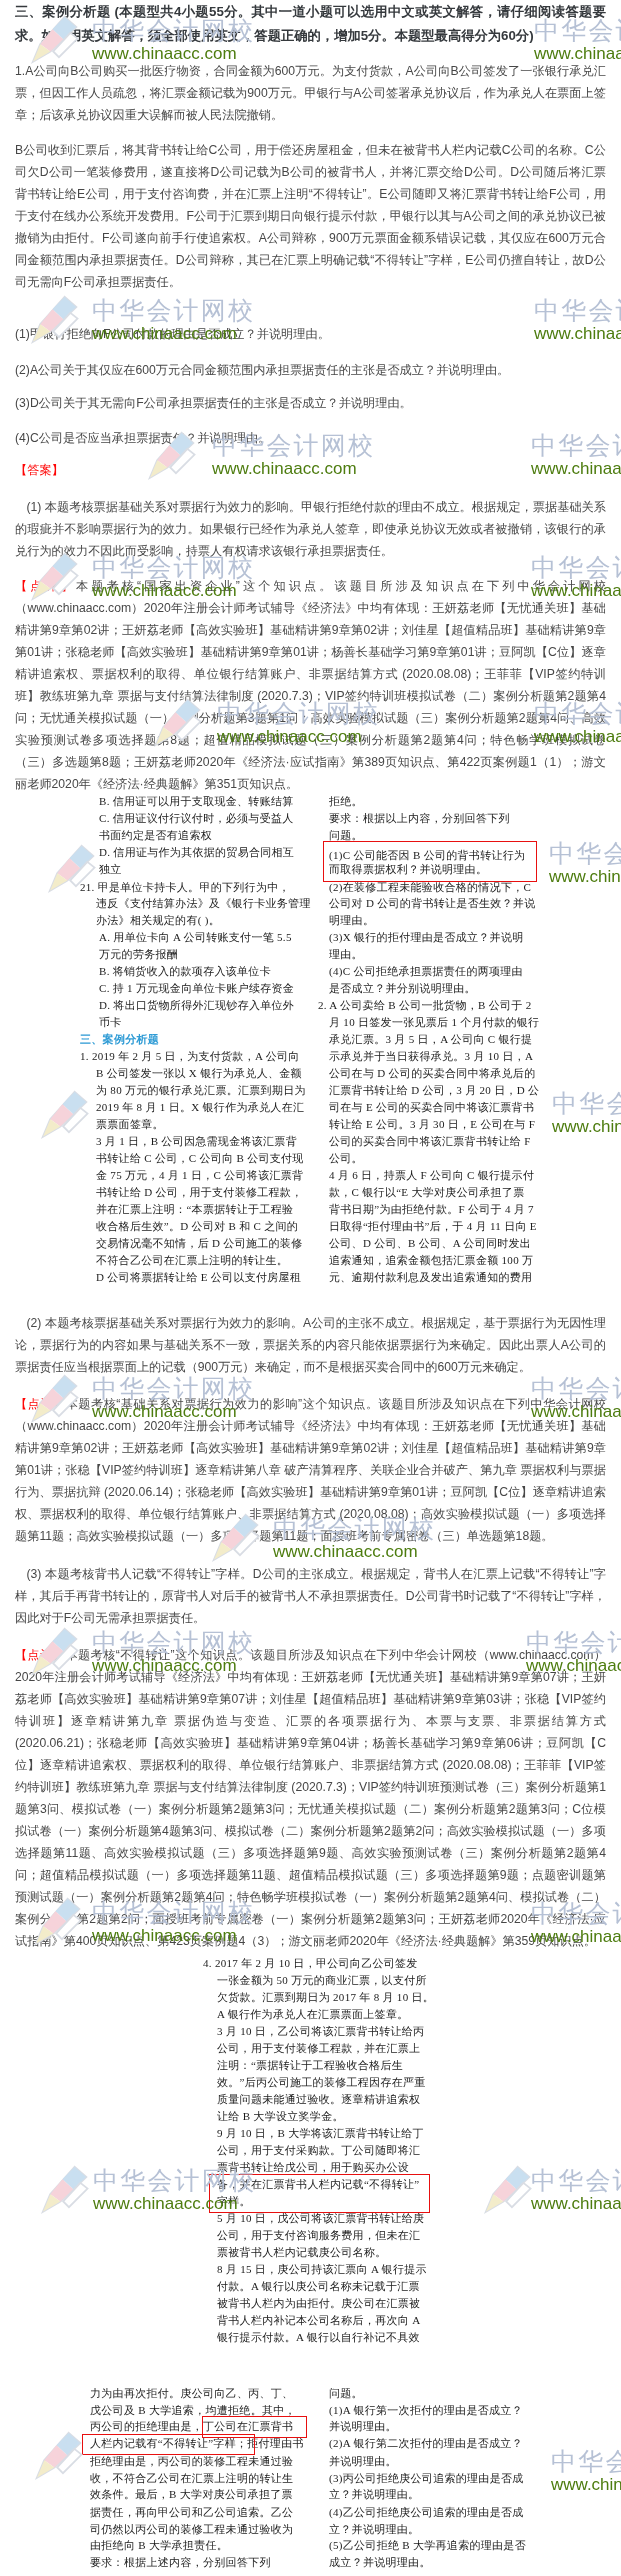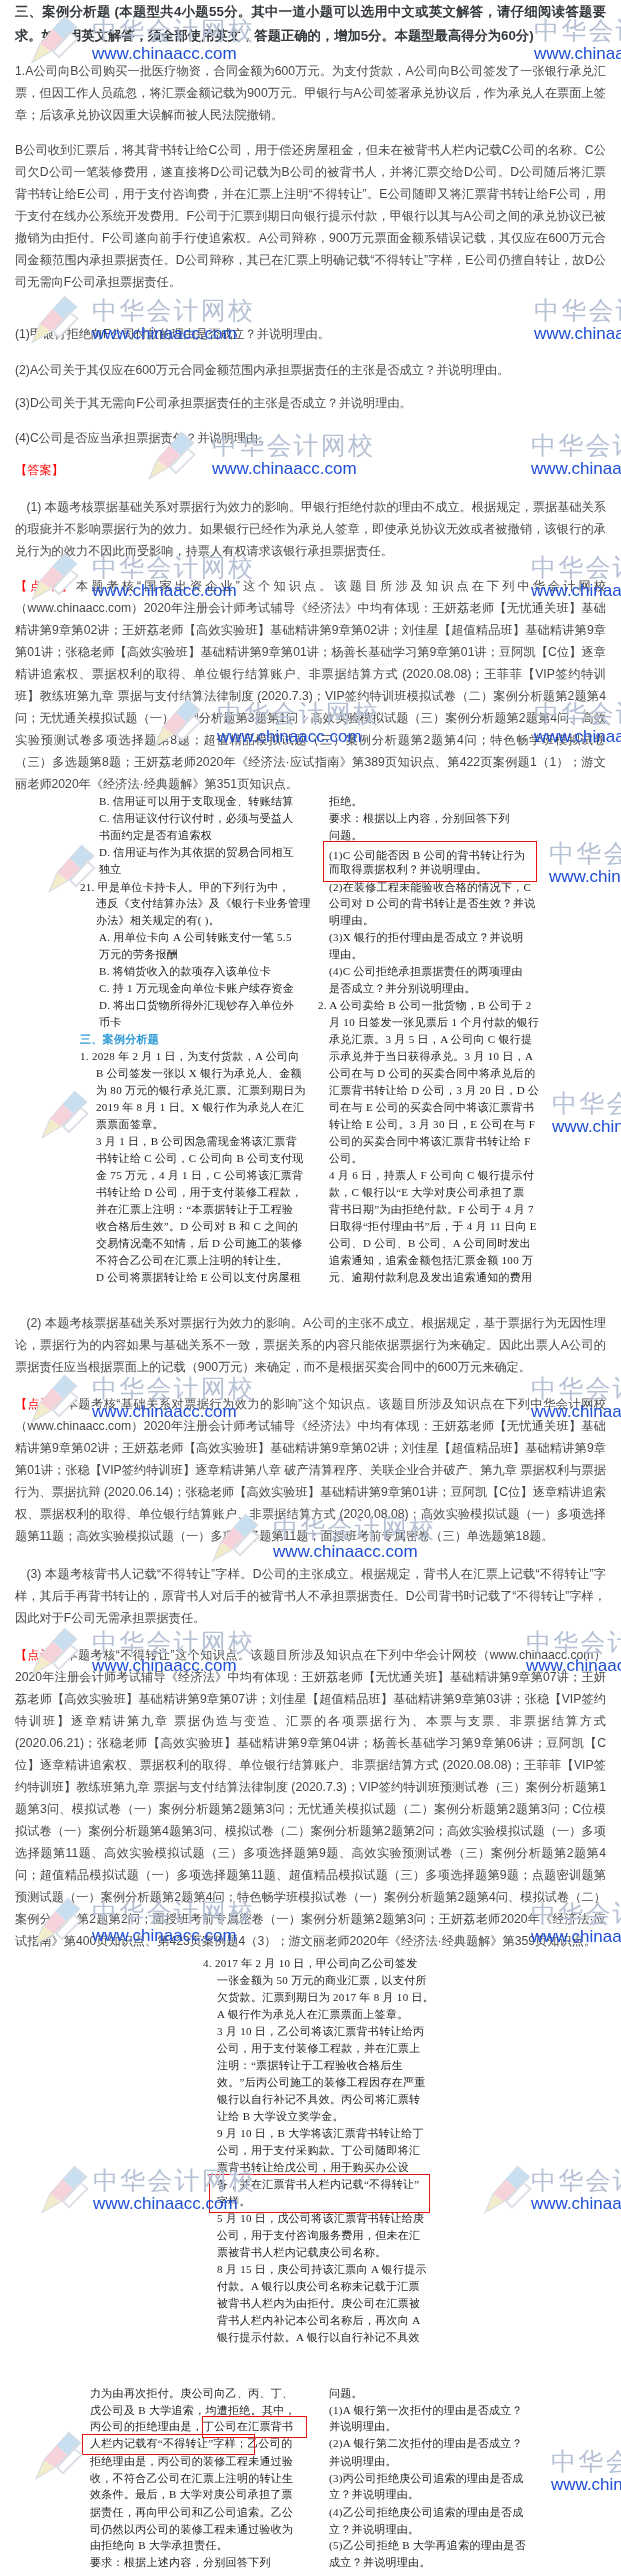--- a/index.html
+++ b/index.html
@@ -13,21 +13,21 @@
   .ind{text-indent:11.5px;}
   
   .scan-line{position:absolute;height:17px;font-family:"Liberation Serif",serif;
       font-size:11px;line-height:17px;color:#1c1c1c;white-space:nowrap;letter-spacing:0.3px;z-index:2;}
   .scan-line.head{font-family:"Liberation Sans",sans-serif;font-weight:bold;color:#2e9bd5;}
   
   .redbox{position:absolute;border:1.8px solid #e80f0f;background:transparent;z-index:4;}
   
   .wm{position:absolute;z-index:5;pointer-events:none;}
   .wm .brand{font-size:25px;letter-spacing:2.2px;color:#b6c1d5;line-height:26px;white-space:nowrap;}
-  .wm .url{font-size:17px;color:#1d4ed8;line-height:18.6px;margin-top:2.2px;white-space:nowrap;}
+  .wm .url{font-size:17px;color:#4d7c0f;line-height:18.6px;margin-top:2.2px;white-space:nowrap;}
   .wm-logo{position:absolute;z-index:5;pointer-events:none;}
 </style>
 </head>
 <body>
 
 <div id="page">
 
   <p class="wp title" style="top:0px">三、案例分析题 (本题型共4小题55分。其中一道小题可以选用中文或英文解答，请仔细阅读答题要求。如使用英文解答，须全部使用英文，答题正确的，增加5分。本题型最高得分为60分)</p>
   <p class="wp" style="top:60px">1.A公司向B公司购买一批医疗物资，合同金额为600万元。为支付货款，A公司向B公司签发了一张银行承兑汇票，但因工作人员疏忽，将汇票金额记载为900万元。甲银行与A公司签署承兑协议后，作为承兑人在票面上签章；后该承兑协议因重大误解而被人民法院撤销。</p>
   <p class="wp" style="top:139px">B公司收到汇票后，将其背书转让给C公司，用于偿还房屋租金，但未在被背书人栏内记载C公司的名称。C公司欠D公司一笔装修费用，遂直接将D公司记载为B公司的被背书人，并将汇票交给D公司。D公司随后将汇票背书转让给E公司，用于支付咨询费，并在汇票上注明“不得转让”。E公司随即又将汇票背书转让给F公司，用于支付在线办公系统开发费用。F公司于汇票到期日向银行提示付款，甲银行以其与A公司之间的承兑协议已被撤销为由拒付。F公司遂向前手行使追索权。A公司辩称，900万元票面金额系错误记载，其仅应在600万元合同金额范围内承担票据责任。D公司辩称，其已在汇票上明确记载“不得转让”字样，E公司仍擅自转让，故D公司无需向F公司承担票据责任。</p>
@@ -52,21 +52,21 @@
       <div class="scan-line" style="left: 80px; top: 879px;">21. 甲是单位卡持卡人。甲的下列行为中，</div>
       <div class="scan-line" style="left: 96px; top: 895px;">违反《支付结算办法》及《银行卡业务管理</div>
       <div class="scan-line" style="left: 96px; top: 912px;">办法》相关规定的有(    )。</div>
       <div class="scan-line" style="left: 99px; top: 929px;">A. 用单位卡向 A 公司转账支付一笔 5.5</div>
       <div class="scan-line" style="left: 99px; top: 946px;">万元的劳务报酬</div>
       <div class="scan-line" style="left: 99px; top: 963px;">B. 将销货收入的款项存入该单位卡</div>
       <div class="scan-line" style="left: 99px; top: 980px;">C. 持 1 万元现金向单位卡账户续存资金</div>
       <div class="scan-line" style="left: 99px; top: 997px;">D. 将出口货物所得外汇现钞存入单位外</div>
       <div class="scan-line" style="left: 99px; top: 1014px;">币卡</div>
       <div class="scan-line head" style="left: 80px; top: 1031px;">三、案例分析题</div>
-      <div class="scan-line" style="left: 80px; top: 1048px;">1. 2028 年 2 月 1 日，为支付货款，A 公司向</div>
+      <div class="scan-line" style="left: 80px; top: 1048px;">1. 2019 年 2 月 5 日，为支付货款，A 公司向</div>
       <div class="scan-line" style="left: 96px; top: 1065px;">B 公司签发一张以 X 银行为承兑人、金额</div>
       <div class="scan-line" style="left: 96px; top: 1082px;">为 80 万元的银行承兑汇票。汇票到期日为</div>
       <div class="scan-line" style="left: 96px; top: 1099px;">2019 年 8 月 1 日。X 银行作为承兑人在汇</div>
       <div class="scan-line" style="left: 96px; top: 1116px;">票票面签章。</div>
       <div class="scan-line" style="left: 96px; top: 1133px;">3 月 1 日，B 公司因急需现金将该汇票背</div>
       <div class="scan-line" style="left: 96px; top: 1150px;">书转让给 C 公司，C 公司向 B 公司支付现</div>
       <div class="scan-line" style="left: 96px; top: 1167px;">金 75 万元，4 月 1 日，C 公司将该汇票背</div>
       <div class="scan-line" style="left: 96px; top: 1184px;">书转让给 D 公司，用于支付装修工程款，</div>
       <div class="scan-line" style="left: 96px; top: 1201px;">并在汇票上注明：“本票据转让于工程验</div>
       <div class="scan-line" style="left: 96px; top: 1218px;">收合格后生效”。D 公司对 B 和 C 之间的</div>
@@ -103,39 +103,39 @@
       <div class="scan-line" style="left: 329px; top: 1252px;">追索通知，追索金额包括汇票金额 100 万</div>
       <div class="scan-line" style="left: 329px; top: 1269px;">元、逾期付款利息及发出追索通知的费用</div>
       <div class="scan-line" style="left: 203px; top: 1955px;">4. 2017 年 2 月 10 日，甲公司向乙公司签发</div>
       <div class="scan-line" style="left: 217px; top: 1972px;">一张金额为 50 万元的商业汇票，以支付所</div>
       <div class="scan-line" style="left: 217px; top: 1989px;">欠货款。汇票到期日为 2017 年 8 月 10 日。</div>
       <div class="scan-line" style="left: 217px; top: 2006px;">A 银行作为承兑人在汇票票面上签章。</div>
       <div class="scan-line" style="left: 217px; top: 2023px;">3 月 10 日，乙公司将该汇票背书转让给丙</div>
       <div class="scan-line" style="left: 217px; top: 2040px;">公司，用于支付装修工程款，并在汇票上</div>
       <div class="scan-line" style="left: 217px; top: 2057px;">注明：“票据转让于工程验收合格后生</div>
       <div class="scan-line" style="left: 217px; top: 2074px;">效。”后丙公司施工的装修工程因存在严重</div>
-      <div class="scan-line" style="left: 217px; top: 2091px;">银行以自行补记不具效。丙公司将汇票转</div>
+      <div class="scan-line" style="left: 217px; top: 2091px;">质量问题未能通过验收。逐章精讲追索权</div>
       <div class="scan-line" style="left: 217px; top: 2108px;">让给 B 大学设立奖学金。</div>
       <div class="scan-line" style="left: 217px; top: 2125px;">9 月 10 日，B 大学将该汇票背书转让给丁</div>
       <div class="scan-line" style="left: 217px; top: 2142px;">公司，用于支付采购款。丁公司随即将汇</div>
       <div class="scan-line" style="left: 217px; top: 2159px;">票背书转让给戊公司，用于购买办公设</div>
       <div class="scan-line" style="left: 217px; top: 2176px;">备，并在汇票背书人栏内记载“不得转让”</div>
       <div class="scan-line" style="left: 217px; top: 2193px;">字样。</div>
       <div class="scan-line" style="left: 217px; top: 2210px;">5 月 10 日，戊公司将该汇票背书转让给庚</div>
       <div class="scan-line" style="left: 217px; top: 2227px;">公司，用于支付咨询服务费用，但未在汇</div>
       <div class="scan-line" style="left: 217px; top: 2244px;">票被背书人栏内记载庚公司名称。</div>
       <div class="scan-line" style="left: 217px; top: 2261px;">8 月 15 日，庚公司持该汇票向 A 银行提示</div>
       <div class="scan-line" style="left: 217px; top: 2278px;">付款。A 银行以庚公司名称未记载于汇票</div>
       <div class="scan-line" style="left: 217px; top: 2295px;">被背书人栏内为由拒付。庚公司在汇票被</div>
       <div class="scan-line" style="left: 217px; top: 2312px;">背书人栏内补记本公司名称后，再次向 A</div>
       <div class="scan-line" style="left: 217px; top: 2329px;">银行提示付款。A 银行以自行补记不具效</div>
       <div class="scan-line" style="left: 90px; top: 2385px;">力为由再次拒付。庚公司向乙、丙、丁、</div>
       <div class="scan-line" style="left: 90px; top: 2402px;">戊公司及 B 大学追索，均遭拒绝。其中，</div>
       <div class="scan-line" style="left: 90px; top: 2418px;">丙公司的拒绝理由是，丁公司在汇票背书</div>
-      <div class="scan-line" style="left: 90px; top: 2435px;">人栏内记载有“不得转让”字样；乙公司的</div>
+      <div class="scan-line" style="left: 90px; top: 2435px;">人栏内记载有“不得转让”字样；拒付理由书</div>
       <div class="scan-line" style="left: 90px; top: 2453px;">拒绝理由是，丙公司的装修工程未通过验</div>
       <div class="scan-line" style="left: 90px; top: 2470px;">收，不符合乙公司在汇票上注明的转让生</div>
       <div class="scan-line" style="left: 90px; top: 2486px;">效条件。最后，B 大学对庚公司承担了票</div>
       <div class="scan-line" style="left: 90px; top: 2504px;">据责任，再向甲公司和乙公司追索。乙公</div>
       <div class="scan-line" style="left: 90px; top: 2521px;">司仍然以丙公司的装修工程未通过验收为</div>
       <div class="scan-line" style="left: 90px; top: 2537px;">由拒绝向 B 大学承担责任。</div>
       <div class="scan-line" style="left: 90px; top: 2554px;">要求：根据上述内容，分别回答下列</div>
       <div class="scan-line" style="left: 329px; top: 2385px;">问题。</div>
       <div class="scan-line" style="left: 329px; top: 2402px;">(1)A 银行第一次拒付的理由是否成立？</div>
       <div class="scan-line" style="left: 329px; top: 2418px;">并说明理由。</div>

